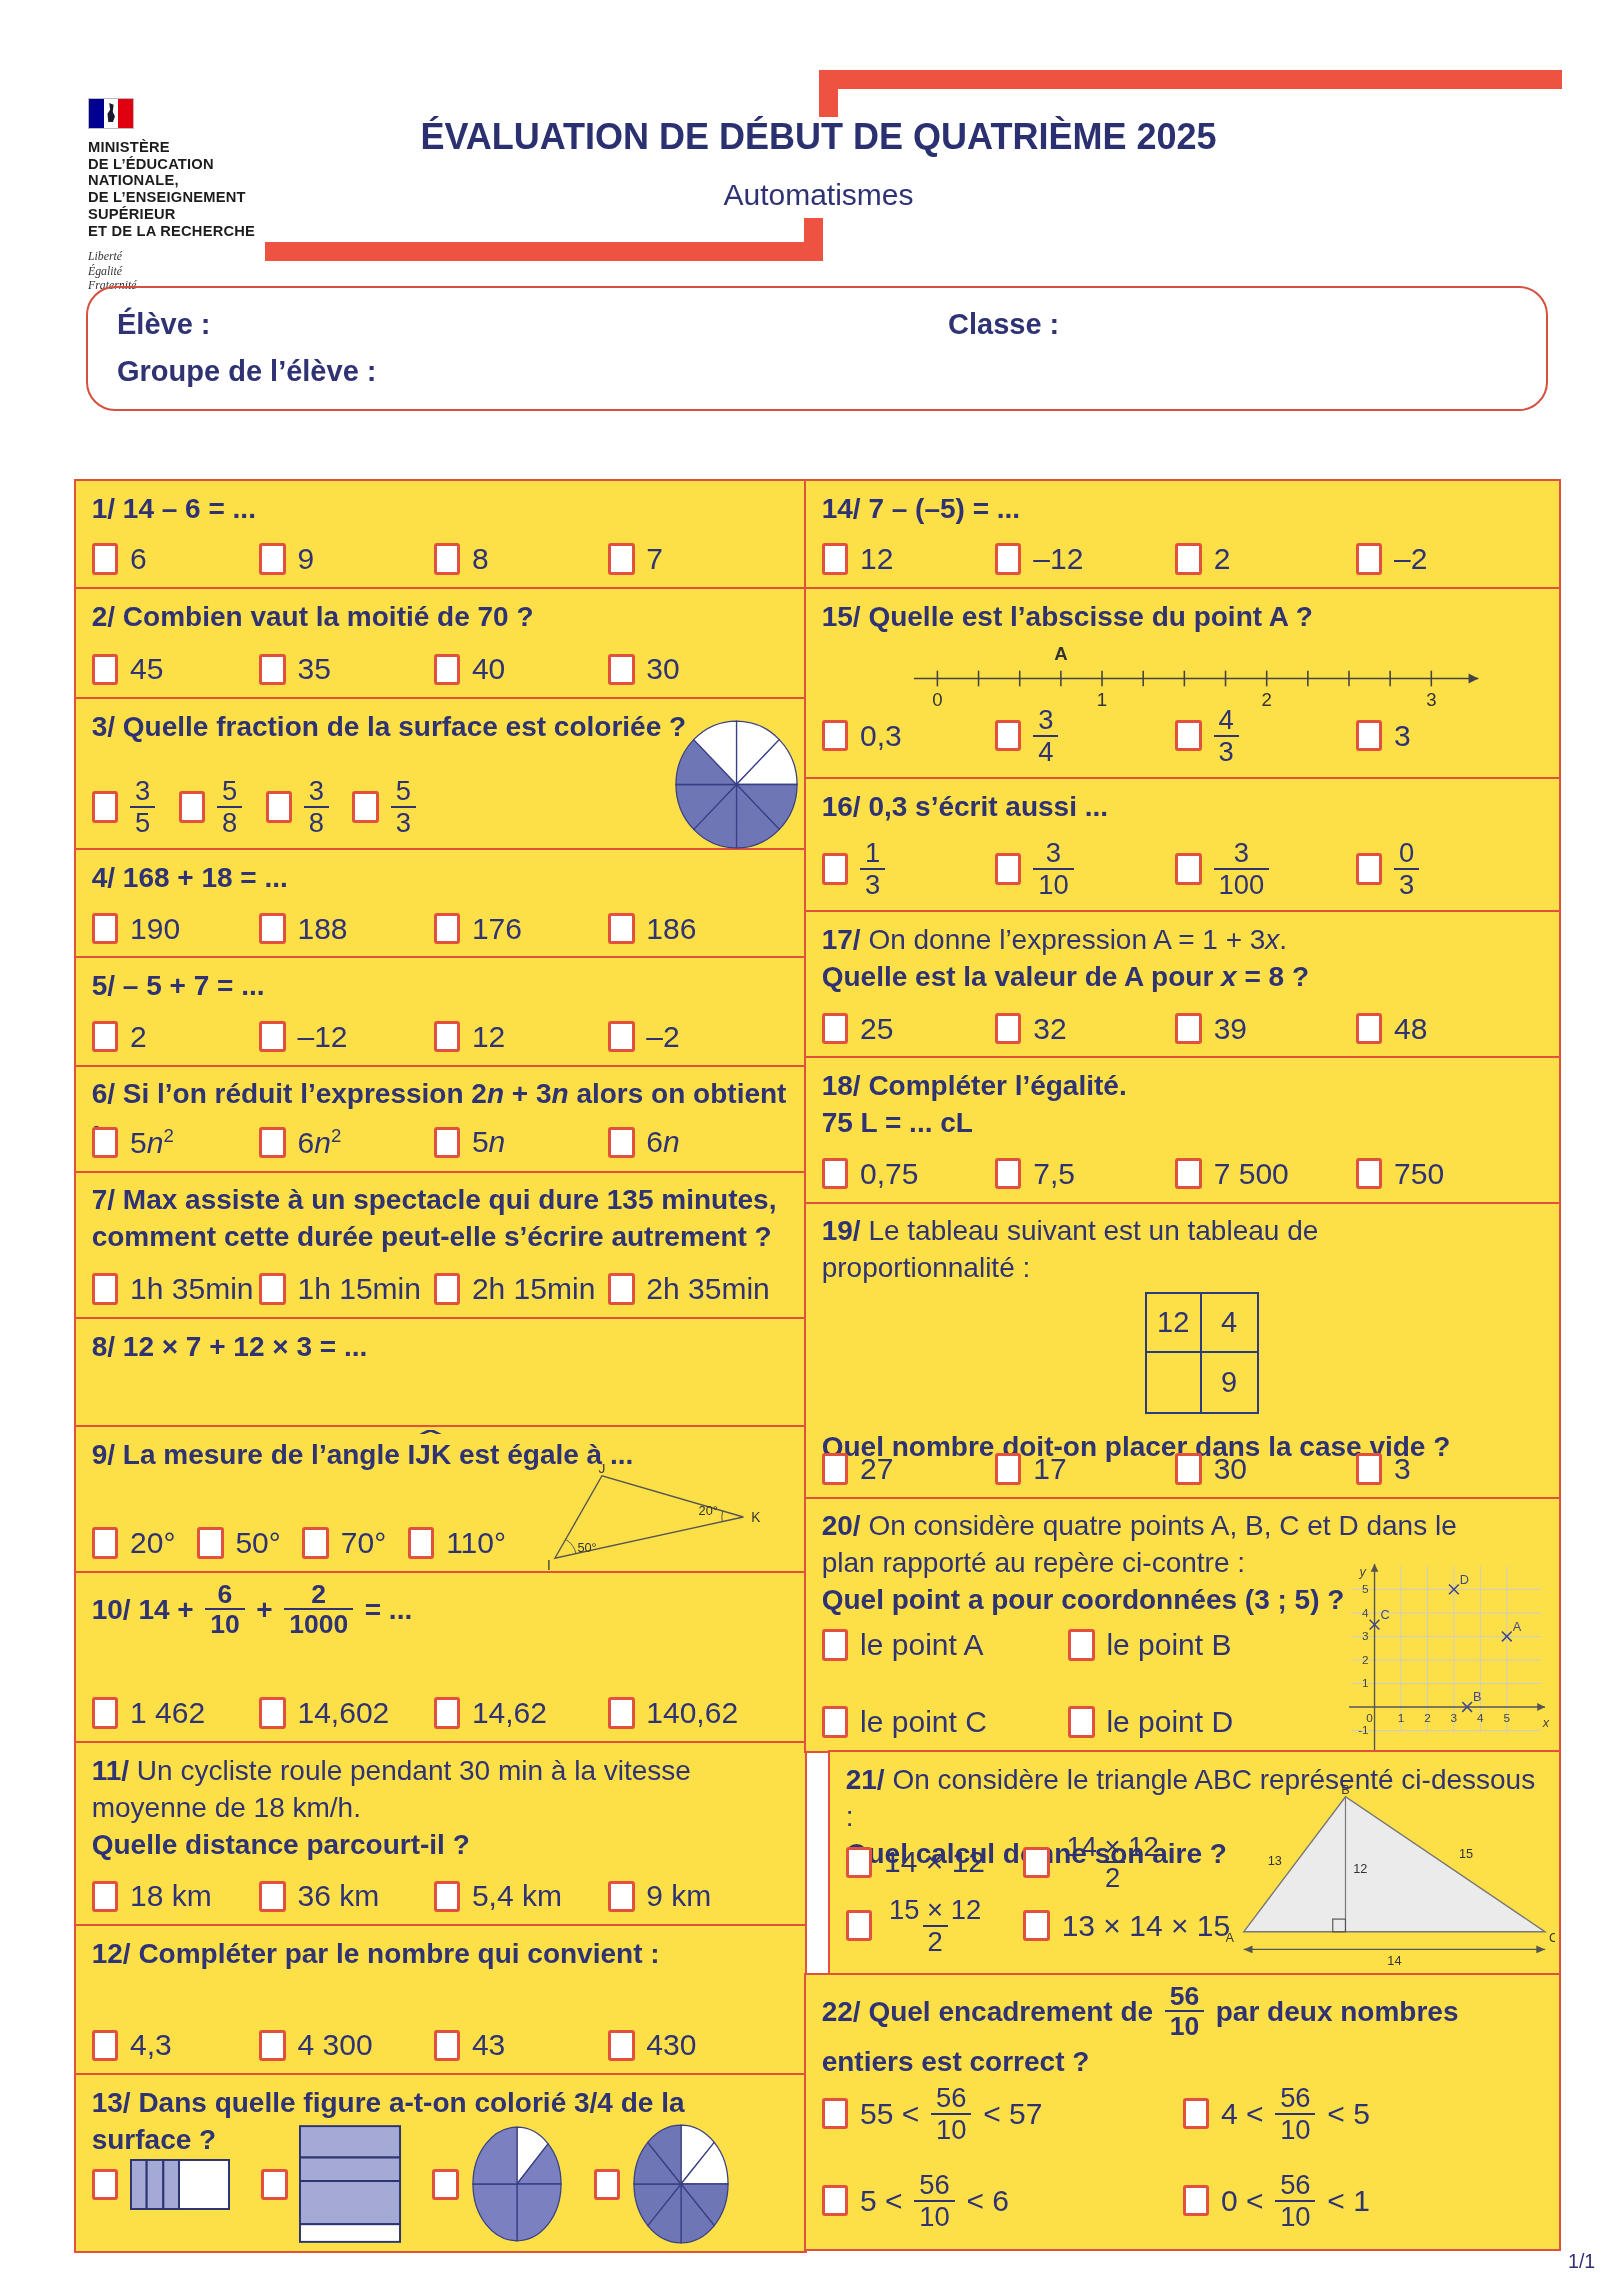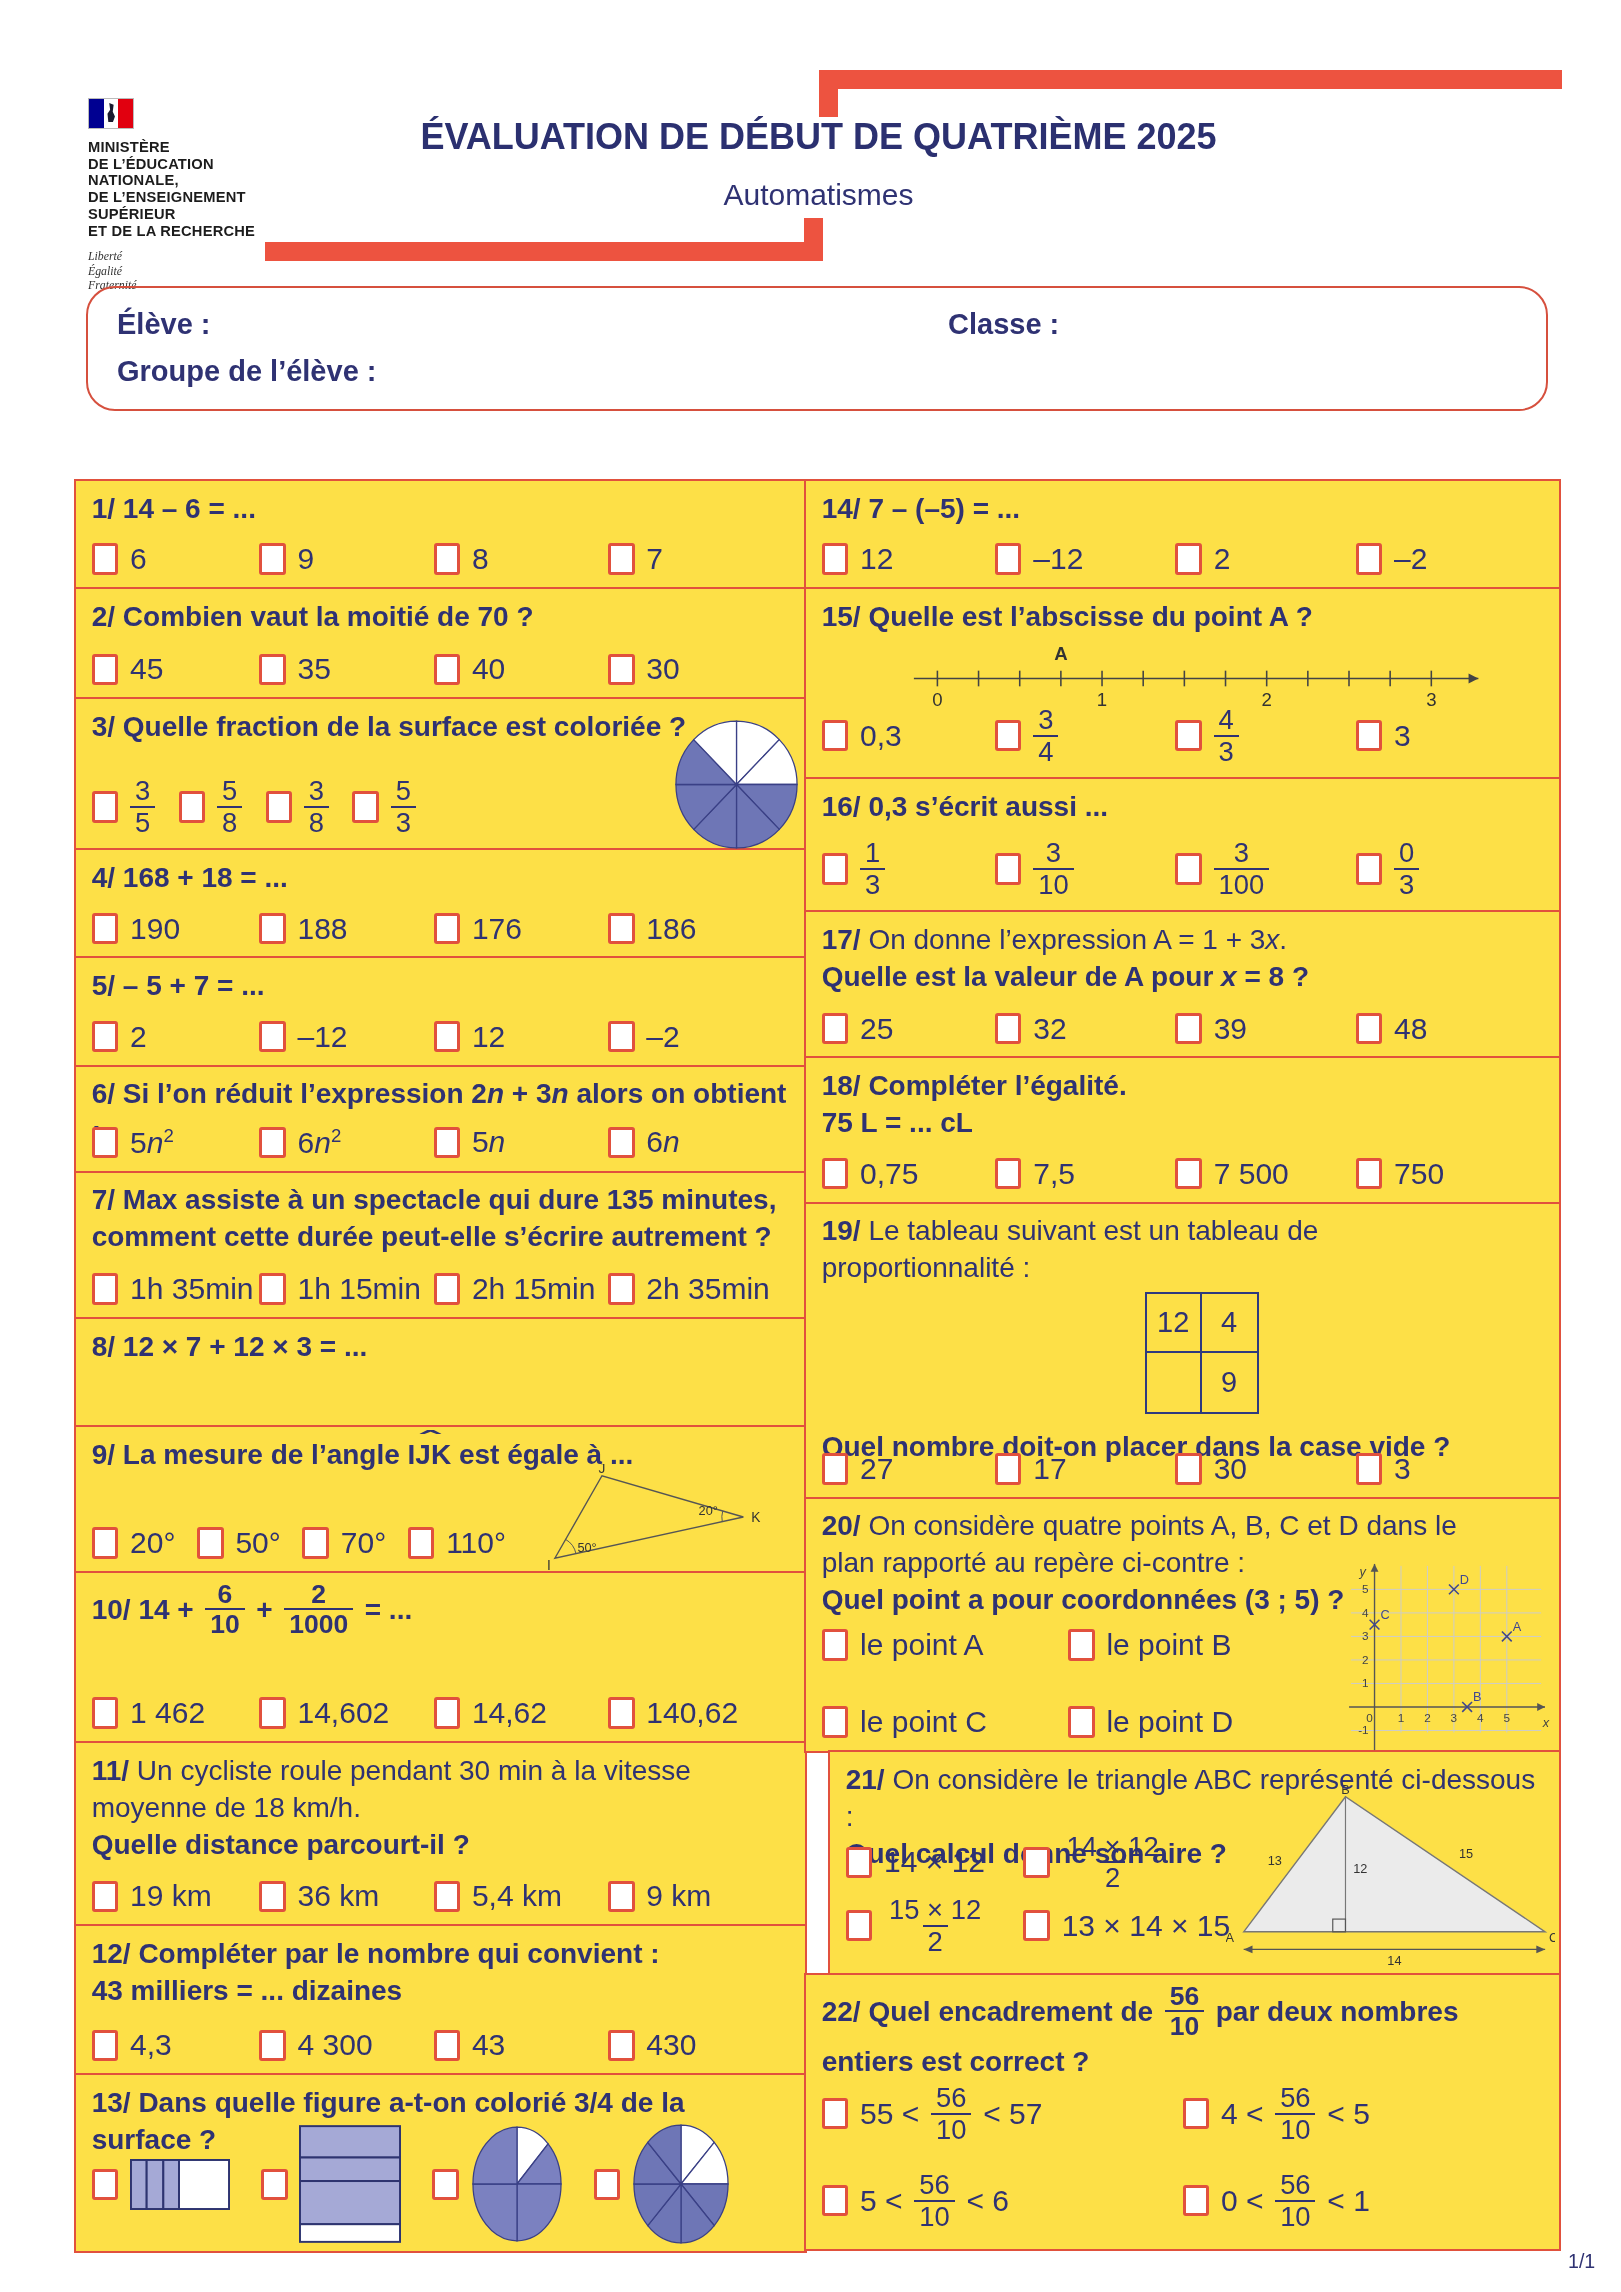--- a/index.html
+++ b/index.html
@@ -349,40 +349,39 @@
       </div>
       <div class="qbox" style="height: 186px;">
         <div class="qtitle">
           <div class="tline"><span class="b">11/ </span><span>Un cycliste roule pendant 30 min à la vitesse</span></div>
           <div class="tline"><span>moyenne de 18 km/h.</span></div>
           <div class="tline"><span class="b">Quelle distance parcourt-il ?</span></div>
         </div>
         <div class="opts g4">
           <label class="opt">
             <span class="cb"></span>
-            <span>19 km</span>
+            <span>18 km</span>
           </label>
           <label class="opt">
             <span class="cb"></span>
             <span>36 km</span>
           </label>
           <label class="opt">
             <span class="cb"></span>
             <span>5,4 km</span>
           </label>
           <label class="opt">
             <span class="cb"></span>
             <span>9 km</span>
           </label>
         </div>
       </div>
       <div class="qbox" style="height: 152px;">
         <div class="qtitle">
           <div class="tline"><span class="b">12/ Compléter par le nombre qui convient :</span></div>
-          <div class="tline"><span class="b">43 milliers = ... dizaines</span></div>
         </div>
         <div class="opts g4">
           <label class="opt">
             <span class="cb"></span>
             <span>4,3</span>
           </label>
           <label class="opt">
             <span class="cb"></span>
             <span>4 300</span>
           </label>

